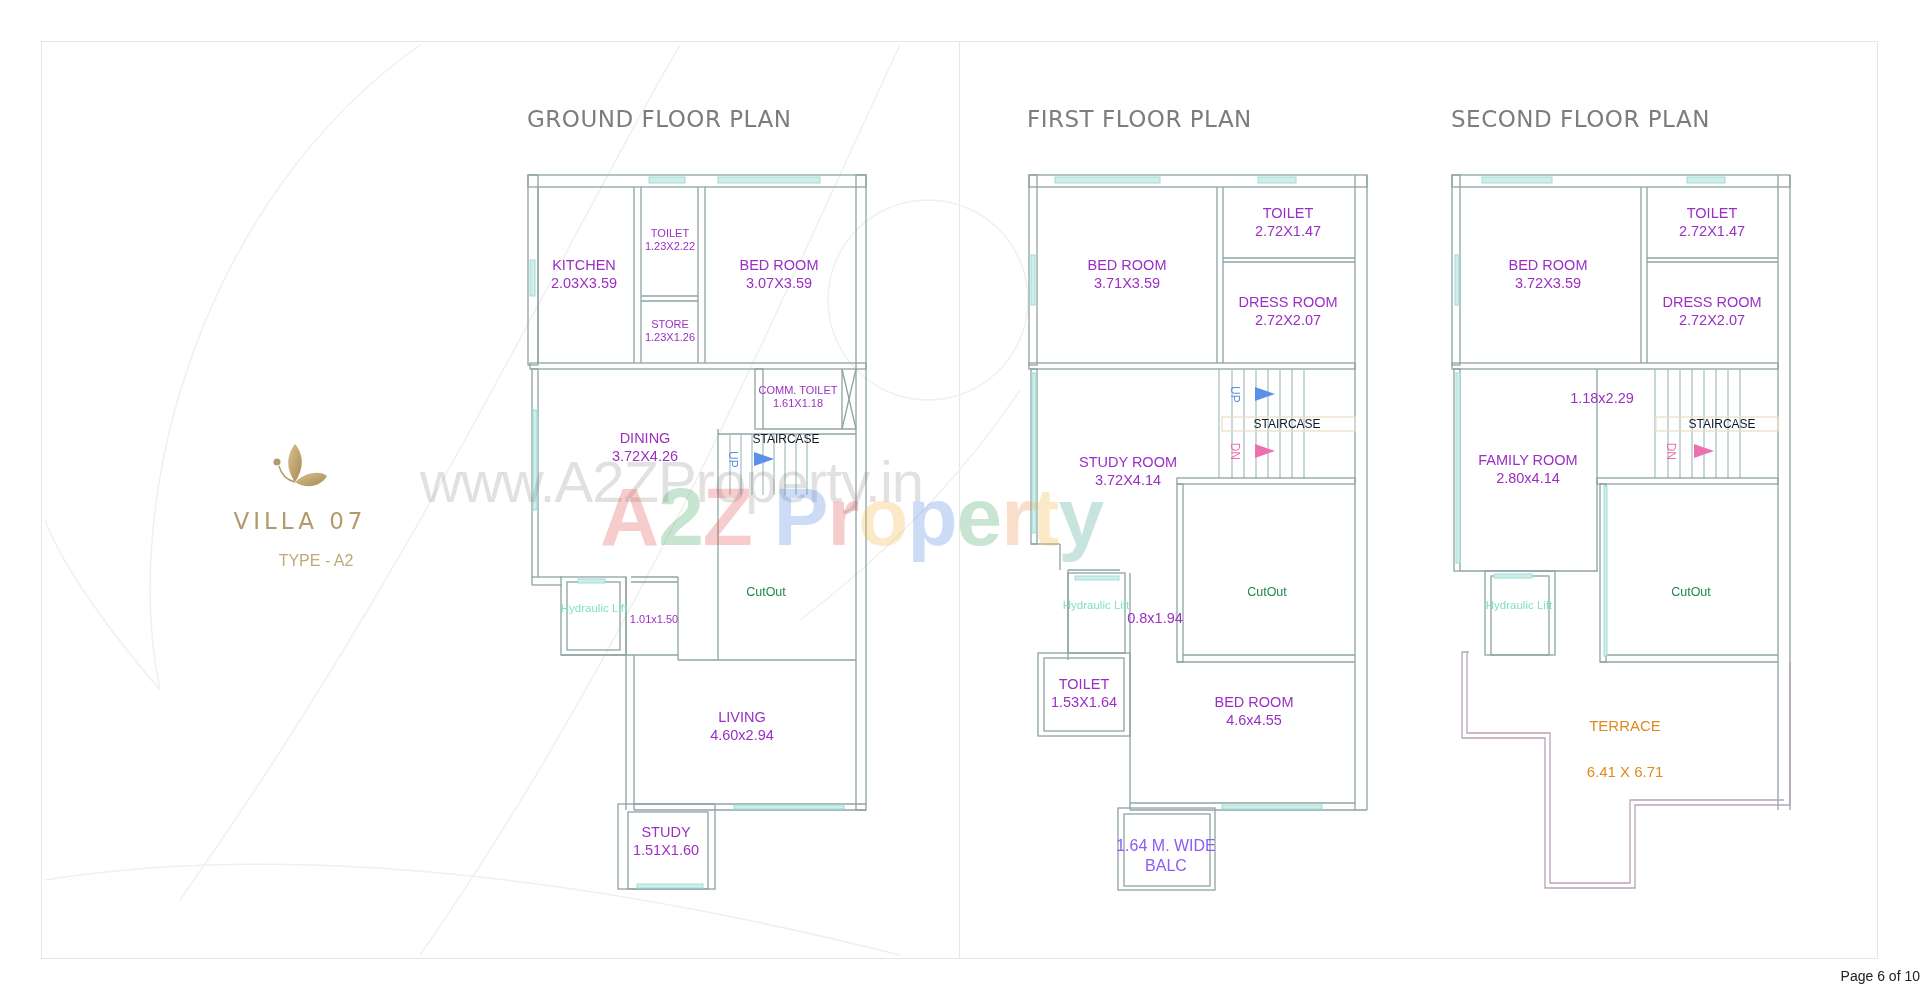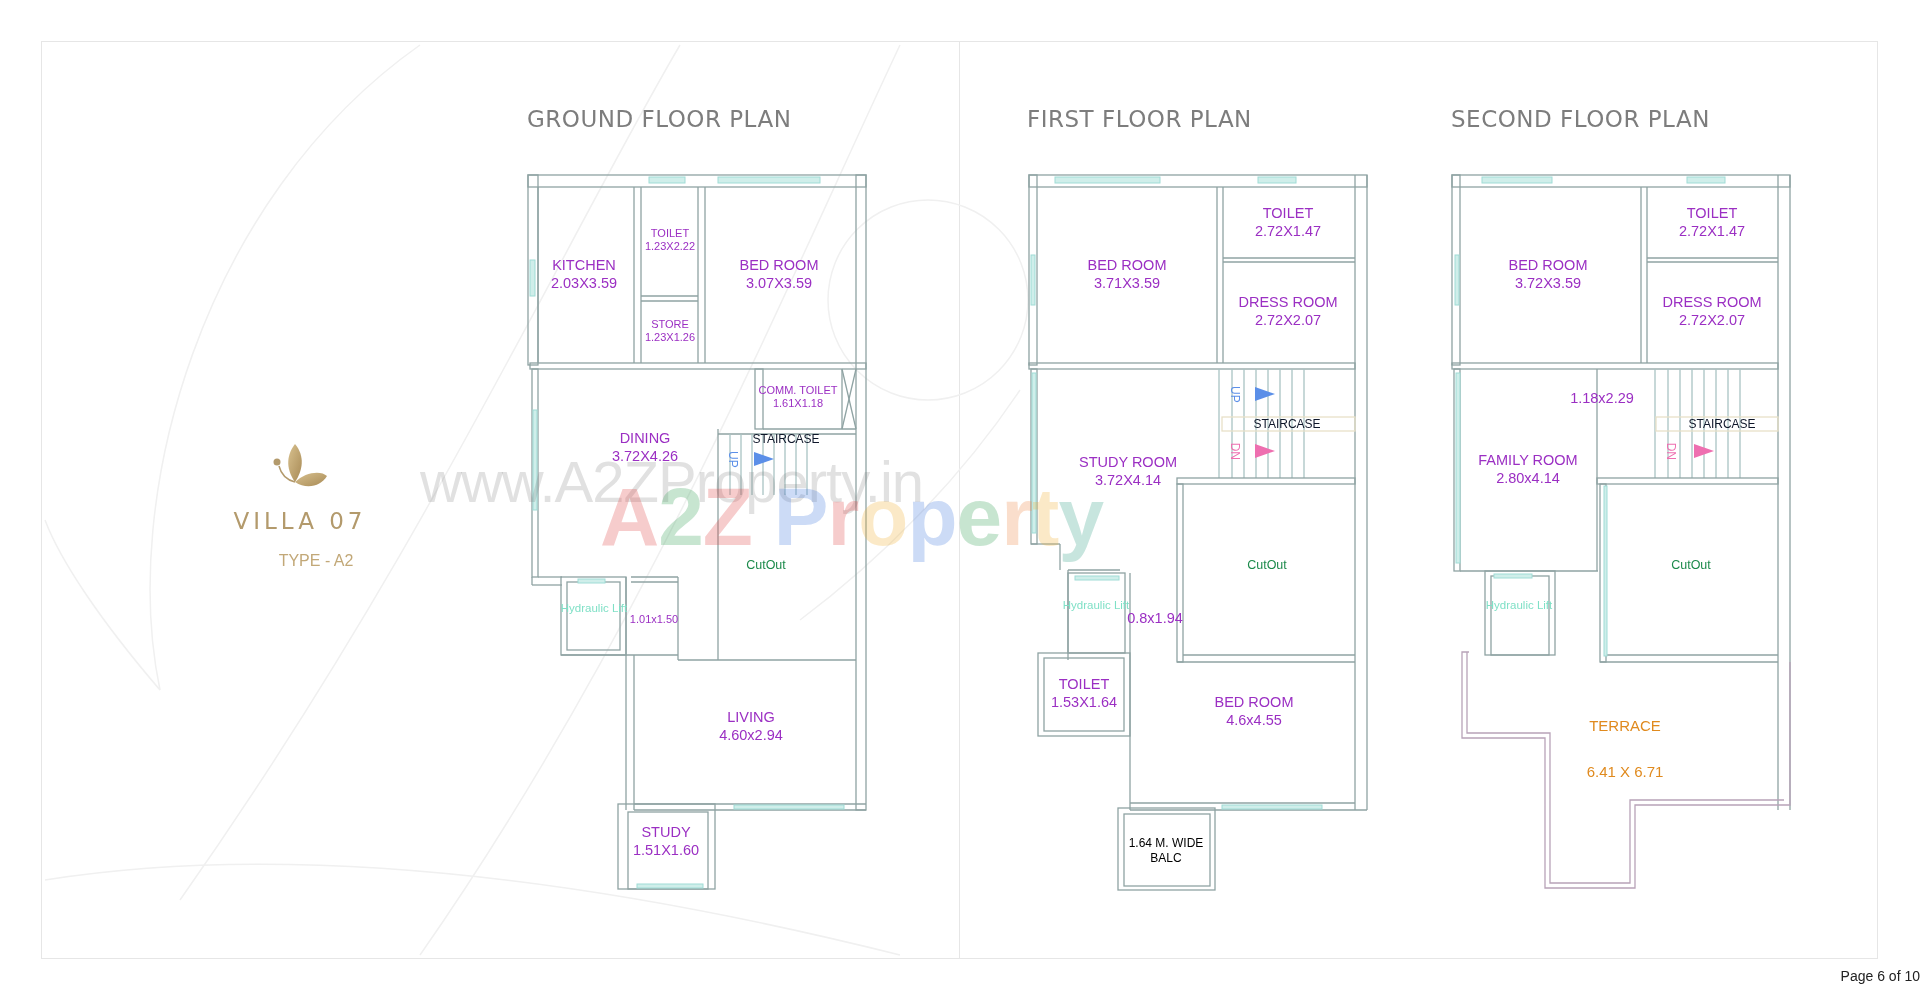--- a/index.html
+++ b/index.html
@@ -10,23 +10,23 @@
   .plan-title{position:absolute;font-size:23px;color:#7d7d7d;letter-spacing:0.5px;font-family:"DejaVu Sans",sans-serif;font-weight:normal;}
   .brand{position:absolute;left:220px;top:430px;width:160px;text-align:center;}
   .brand .villa{position:absolute;left:0;top:78px;width:160px;text-align:center;font-family:"DejaVu Sans",sans-serif;font-size:23px;letter-spacing:4px;color:#b39a6c;}
   .brand .type{position:absolute;left:16px;top:122px;width:160px;text-align:center;font-size:16px;color:#c2a878;}
   svg.plan{position:absolute;left:0;top:0;}
   .lbl{position:absolute;text-align:center;transform:translateX(-50%);white-space:nowrap;line-height:1.22;}
   .room{color:#9b2fc3;font-size:14.5px;}
   .room.sm{font-size:11px;}
   .cyan{color:#0f172a;font-size:12px;}
   .lift{color:#7fe0c6;font-size:11.5px;}
-  .cut{color:#1c8a4b;font-size:12.5px;}
+  .cut{color:#1c8a4b;font-size:12.5px;margin-top:27px;}
   .terrace{color:#e08a1e;font-size:15px;}
-  .balc{color:#000000;font-size:12px;}
+  .balc{color:#8b5cf6;font-size:16px;}
   .wm1{position:absolute;left:420px;top:448px;font-size:58px;color:rgba(120,120,120,0.22);letter-spacing:-1px;white-space:nowrap;}
   .wm2{position:absolute;left:600px;top:470px;font-size:82px;font-weight:bold;white-space:nowrap;letter-spacing:-1px;}
   .wm2 span{opacity:0.28;}
   .footer{position:absolute;left:0;top:968px;width:1920px;text-align:right;font-size:14px;color:#222;}
 </style>
 </head>
 <body>
 
 <div class="page-frame"></div>
 <div class="divider"></div>
@@ -259,21 +259,21 @@
   </div>
 <div class="lbl room sm" style="left:798px;top:384px;">
     <div>COMM. TOILET</div>
     <div>1.61X1.18</div>
   </div>
 <div class="lbl cyan" style="left:786px;top:432px;">STAIRCASE</div>
 <div class="lbl" style="left:724px;top:452px;color:#5b8fe8;font-size:12px;transform:rotate(90deg);">UP</div>
 <div class="lbl cut" style="left:766px;top:558px;">CutOut</div>
 <div class="lbl lift" style="left:594px;top:601px;">Hydraulic Lift</div>
 <div class="lbl room sm" style="left:654px;top:613px;">1.01x1.50</div>
-<div class="lbl room" style="left:742px;top:709px;margin-left:9px;">
+<div class="lbl room" style="left:742px;top:709px;">
     <div>LIVING</div>
     <div>4.60x2.94</div>
   </div>
 <div class="lbl room" style="left:666px;top:824px;">
     <div>STUDY</div>
     <div>1.51X1.60</div>
   </div>
 
 <div class="lbl room" style="left:1127px;top:257px;">
     <div>BED ROOM</div>

